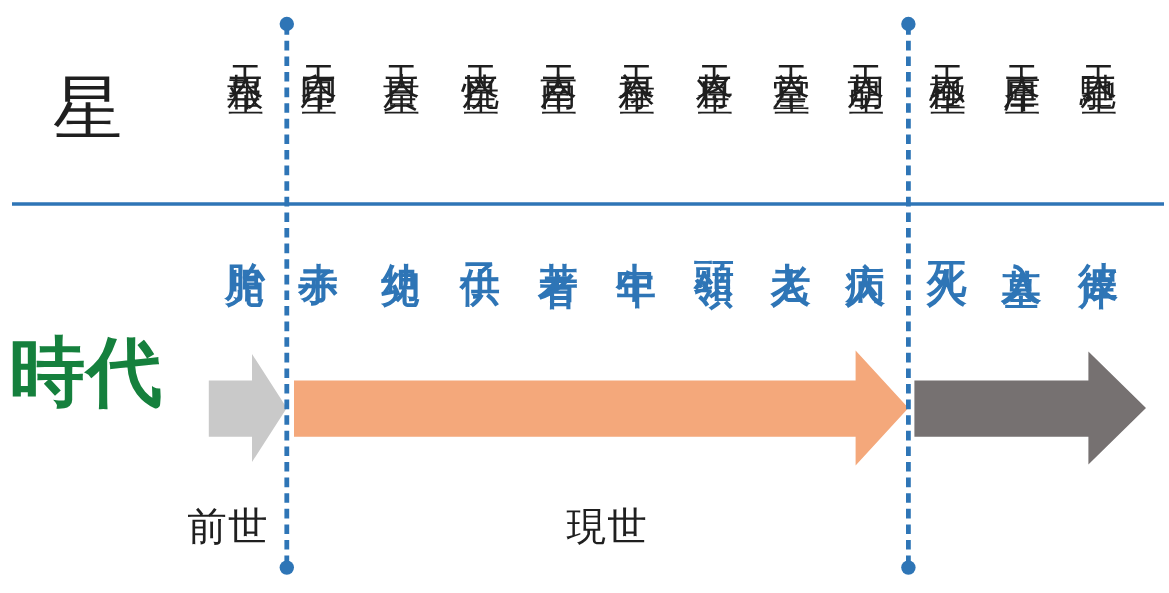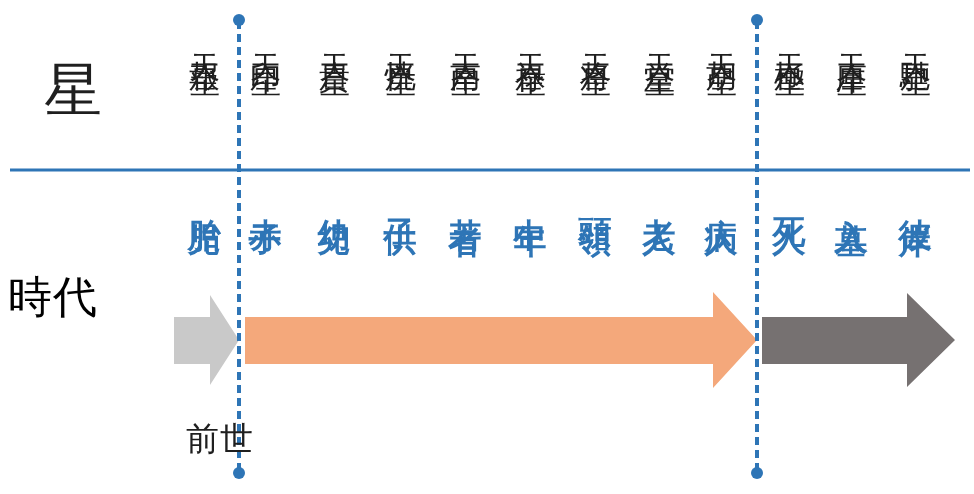--- a/index.html
+++ b/index.html
@@ -40,32 +40,31 @@
     position: absolute;
     left: 44px;
     top: 52px;
     font-size: 58px;
     color: #1f1f1f;
   }
   .era-row-label {
     position: absolute;
     left: 8px;
     top: 268px;
-    font-size: 44px;
-    font-weight: normal;
-    color: #000000;
+    font-size: 63px;
+    font-weight: bold;
+    color: #15803d;
     letter-spacing: 1px;
   }
   .phase-label {
     position: absolute;
     top: 417px;
     font-size: 33px;
     color: #1f1f1f;
     letter-spacing: 1px;
-    margin-left: 30px;
   }
 </style>
 </head>
 <body>
 
 <div class="canvas">
 
   <svg class="overlay" viewBox="0 0 974 494" xmlns="http://www.w3.org/2000/svg">
 
     <polygon points="174,317 210,317 210,295 239,340 210,385 210,364 174,364" fill="#C9C9C9"></polygon>
@@ -108,14 +107,15 @@
   <div class="vtext stage-col" style="left:449px">若者</div>
   <div class="vtext stage-col" style="left:514px">中年</div>
   <div class="vtext stage-col" style="left:579px">頭領</div>
   <div class="vtext stage-col" style="left:643px">老人</div>
   <div class="vtext stage-col" style="left:705px">病人</div>
   <div class="vtext stage-col" style="left:773px">死人</div>
   <div class="vtext stage-col" style="left:835px">入墓</div>
   <div class="vtext stage-col" style="left:899px">彼岸</div>
 
   <div class="phase-label" style="left:156px">前世</div>
+  <div class="phase-label" style="left:472px">現世</div>
 
 </div>
 
 </body></html>

